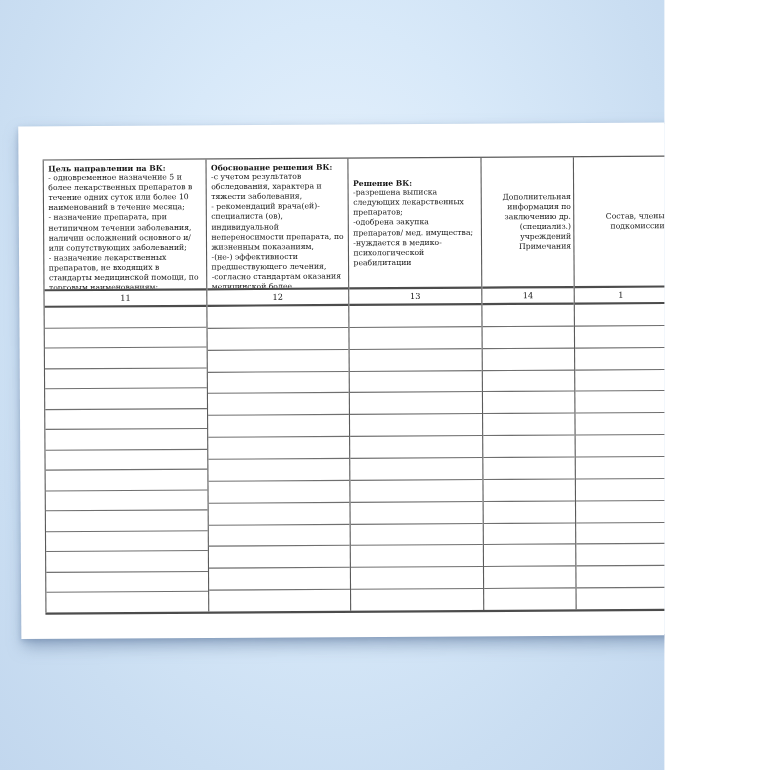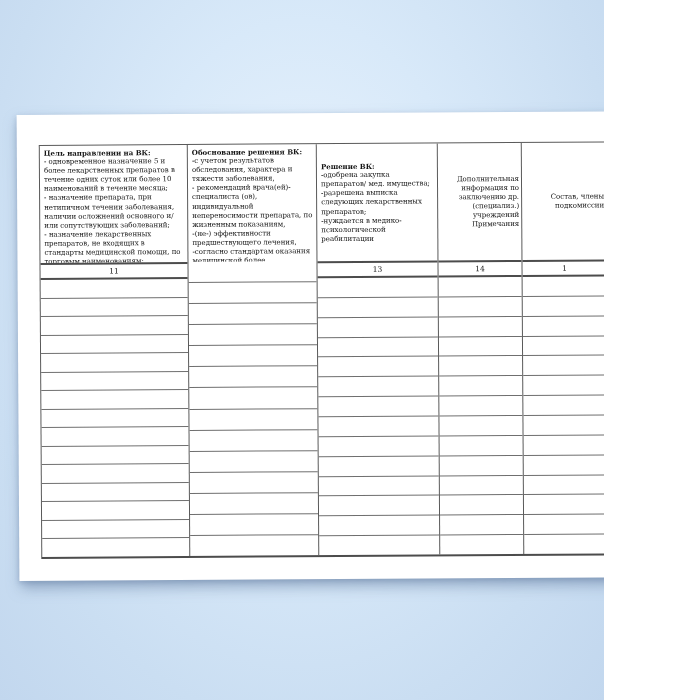--- a/index.html
+++ b/index.html
@@ -91,42 +91,43 @@
           </div>
         </div>
         <div class="col" style="width: 129px;">
           <div class="cell-header">
             <div class="title">Обоснование решения ВК:</div>
             <div class="item">-с учетом результатов обследования, характера и тяжести заболевания,</div>
             <div class="item">- рекомендаций врача(ей)-специалиста (ов), индивидуальной непереносимости препарата, по жизненным показаниям,</div>
             <div class="item">-(не-) эффективности предшествующего лечения,</div>
             <div class="item">-согласно стандартам оказания медицинской более</div>
           </div>
+          <div class="cell-number">12</div>
           <div class="cell-body">
             <div class="row"></div>
             <div class="row"></div>
             <div class="row"></div>
             <div class="row"></div>
             <div class="row"></div>
             <div class="row"></div>
             <div class="row"></div>
             <div class="row"></div>
             <div class="row"></div>
             <div class="row"></div>
             <div class="row"></div>
             <div class="row"></div>
             <div class="row"></div>
             <div class="row"></div>
           </div>
         </div>
         <div class="col" style="width: 121px;">
           <div class="cell-header vmid">
             <div class="title">Решение ВК:</div>
+            <div class="item">-разрешена выписка следующих лекарственных препаратов;</div>
             <div class="item">-одобрена закупка препаратов/ мед. имущества;</div>
-            <div class="item">-разрешена выписка следующих лекарственных препаратов;</div>
             <div class="item">-нуждается в медико-психологической реабилитации</div>
           </div>
           <div class="cell-number">13</div>
           <div class="cell-body">
             <div class="row"></div>
             <div class="row"></div>
             <div class="row"></div>
             <div class="row"></div>
             <div class="row"></div>
             <div class="row"></div>

